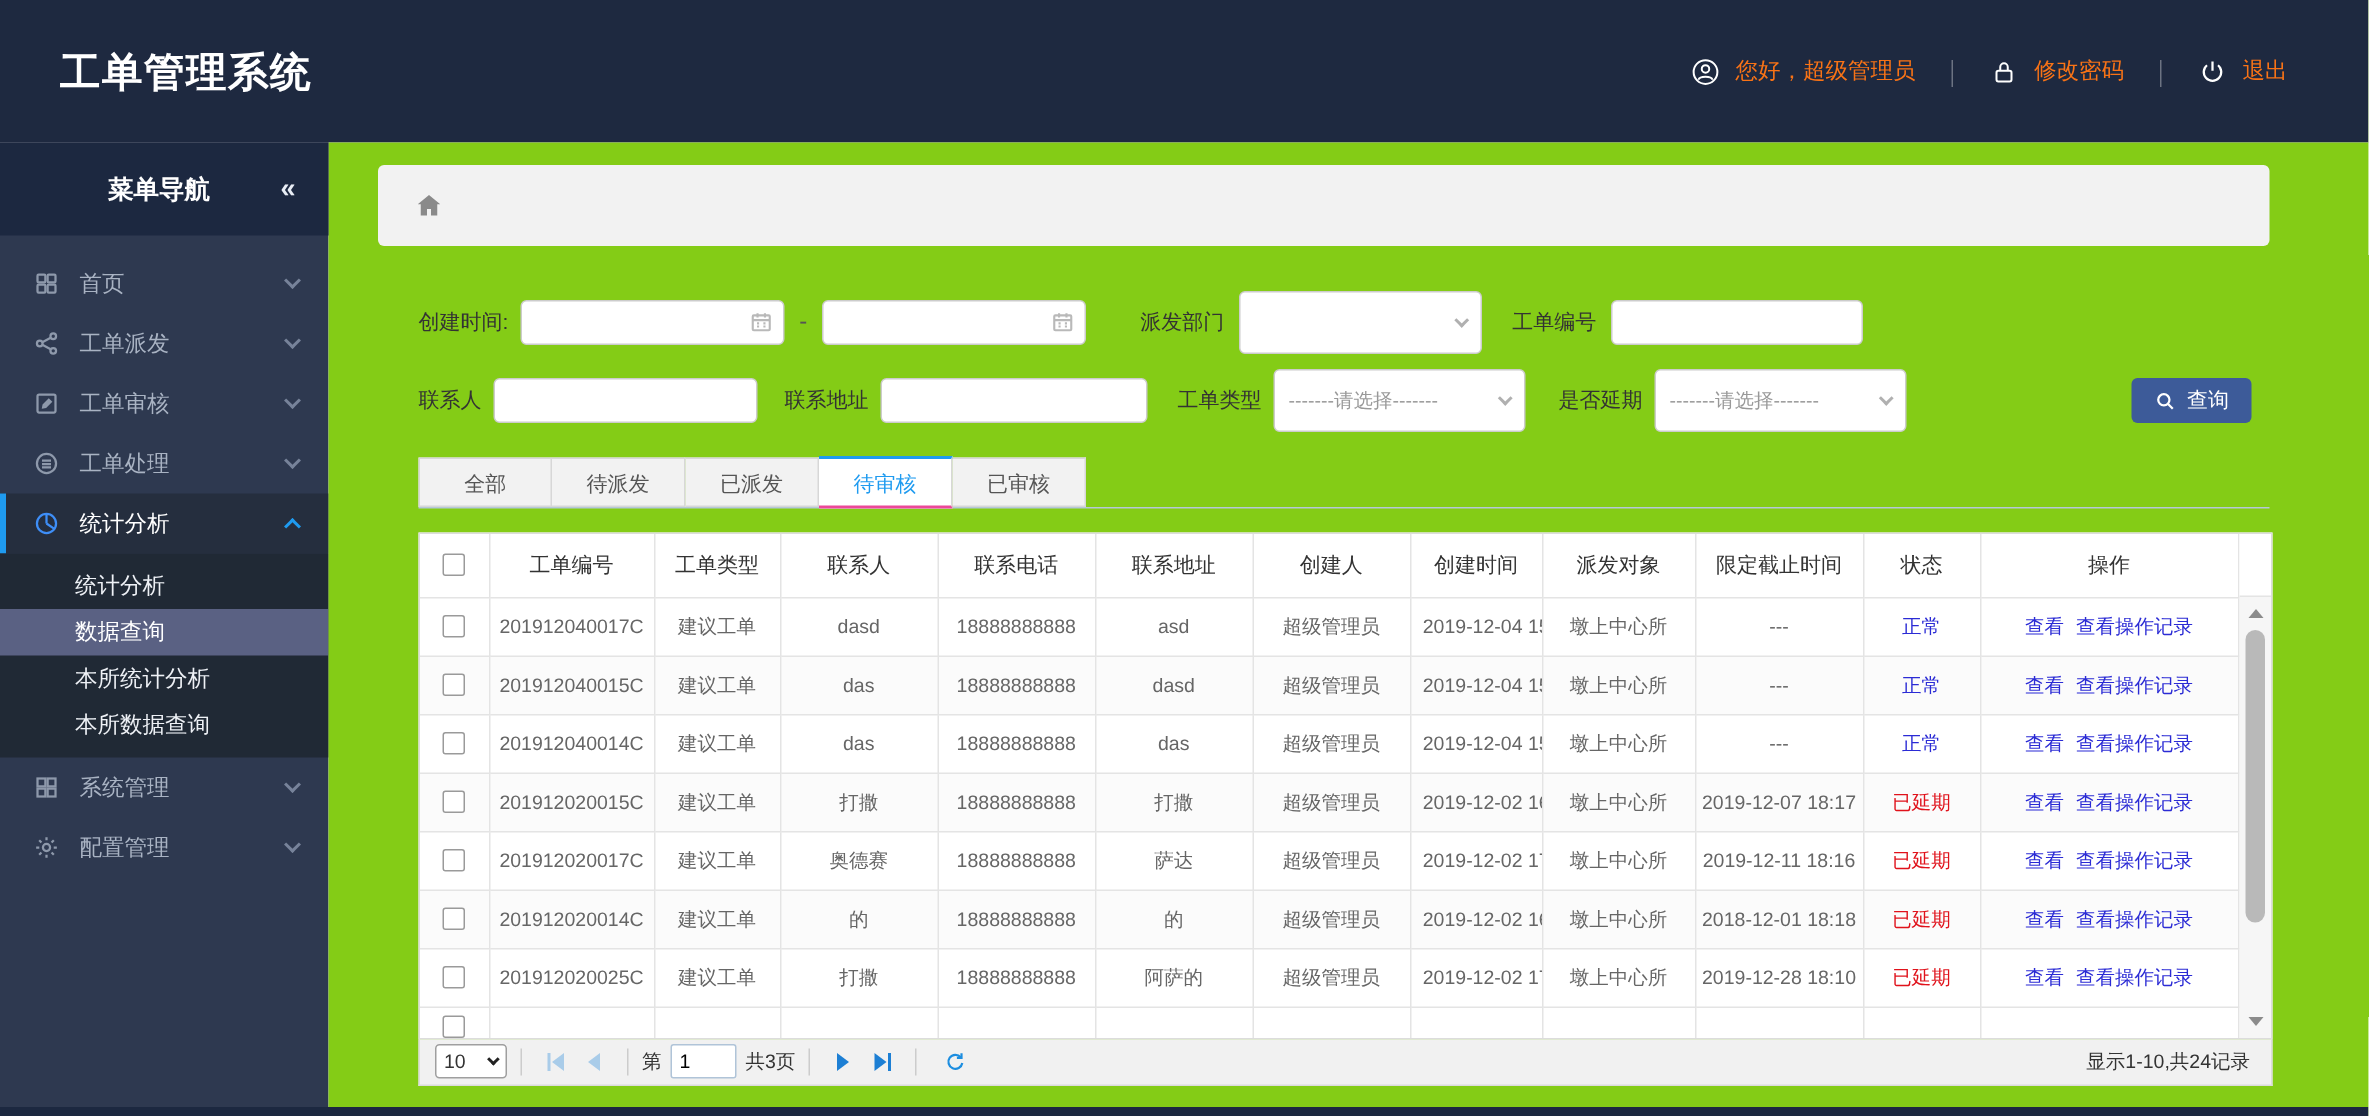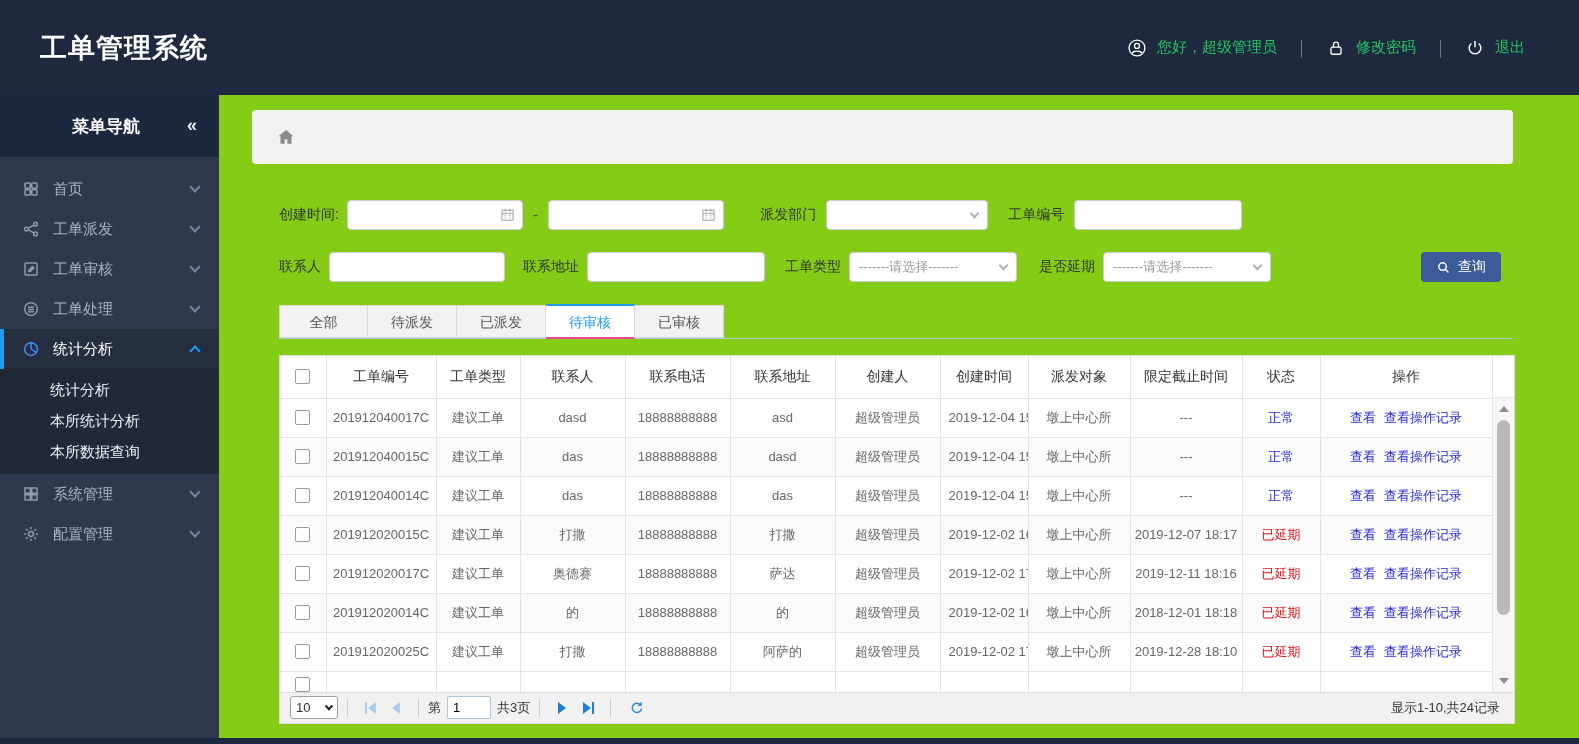--- a/index.html
+++ b/index.html
@@ -7,21 +7,21 @@
   body {
     width:1579px; height:744px; overflow:hidden; position:relative;
     font-family:"Liberation Sans", sans-serif;
   }
   
   .topbar {
     height:95px; background:#1e2940; display:flex; align-items:center;
     justify-content:space-between; padding:0 30px 0 40px;
   }
   .app-title { color:#fff; font-size:27px; font-weight:bold; letter-spacing:1px; }
-  .topbar-right { display:flex; align-items:flex-end; color:#22c55e; font-size:15px; }
+  .topbar-right { display:flex; align-items:flex-end; color:#f97316; font-size:15px; }
   .tr-item { display:flex; align-items:center; gap:10px; padding:0 24px; cursor:pointer; white-space:nowrap; }
   .tr-divider { width:1px; height:18px; background:rgba(255,255,255,.35); }
   .tico { width:20px; height:20px; display:block; }
 
   
   .body-row { display:flex; height:643px; }
   .footbar { height:18px; background:#1c2840; }
 
   
   .sidebar { width:219px; flex-shrink:0; background:#2e3950; color:#a9b3c3; }
@@ -51,21 +51,21 @@
   
   .filters { margin:36px 0 0 27px; width:1234px; }
   .f-row { display:flex; align-items:center; height:30px; margin-bottom:22px; }
   .f-label { font-size:14px; color:#333; white-space:nowrap; }
   .inp { height:30px; border:1px solid #ccc; border-radius:4px; background:#fff; font-size:13px; color:#333; padding:0 8px; font-family:"Liberation Sans",sans-serif; }
   .date-box { width:176px; position:relative; margin-left:8px; }
   .date-box .inp { width:100%; padding-right:30px; }
   .cal-ico { position:absolute; right:7px; top:6px; width:17px; height:17px; }
   .dash { margin:0 10px; color:#555; }
   .sel-box {
-    height:30px; border:1px solid #ccc; border-radius:4px; background:#fff;
+    height:42px; border:1px solid #ccc; border-radius:4px; background:#fff;
     display:flex; align-items:center; justify-content:space-between;
     padding:0 9px; font-size:13px; color:#999; cursor:pointer;
   }
   .sel-chev { width:7px; height:7px; border-right:2px solid #b0b0b0; border-bottom:2px solid #b0b0b0; transform:rotate(45deg); margin-top:-3px; }
   .btn-search {
     margin-left:auto; margin-right:12px; min-width:80px; height:30px; background:#3d5b99; color:#fff;
     border-radius:4px; display:flex; align-items:center; justify-content:center; gap:7px;
     font-size:14px; cursor:pointer; padding:0 14px;
   }
 
@@ -213,20 +213,23 @@
           <circle cx="12" cy="12" r="8.5"></circle>
             <path d="M12 12V3.5M12 12l7 4.8"></path>
         </svg>
         <span class="m-label">统计分析</span>
         <span class="chev up"></span>
       </div>
 
       <div class="submenu">
         <div class="s-item">
           <span>统计分析</span>
+        </div>
+        <div class="s-item selected">
+          <span>数据查询</span>
         </div>
         <div class="s-item">
           <span>本所统计分析</span>
         </div>
         <div class="s-item">
           <span>本所数据查询</span>
         </div>
       </div>
 
       <div class="m-item">

